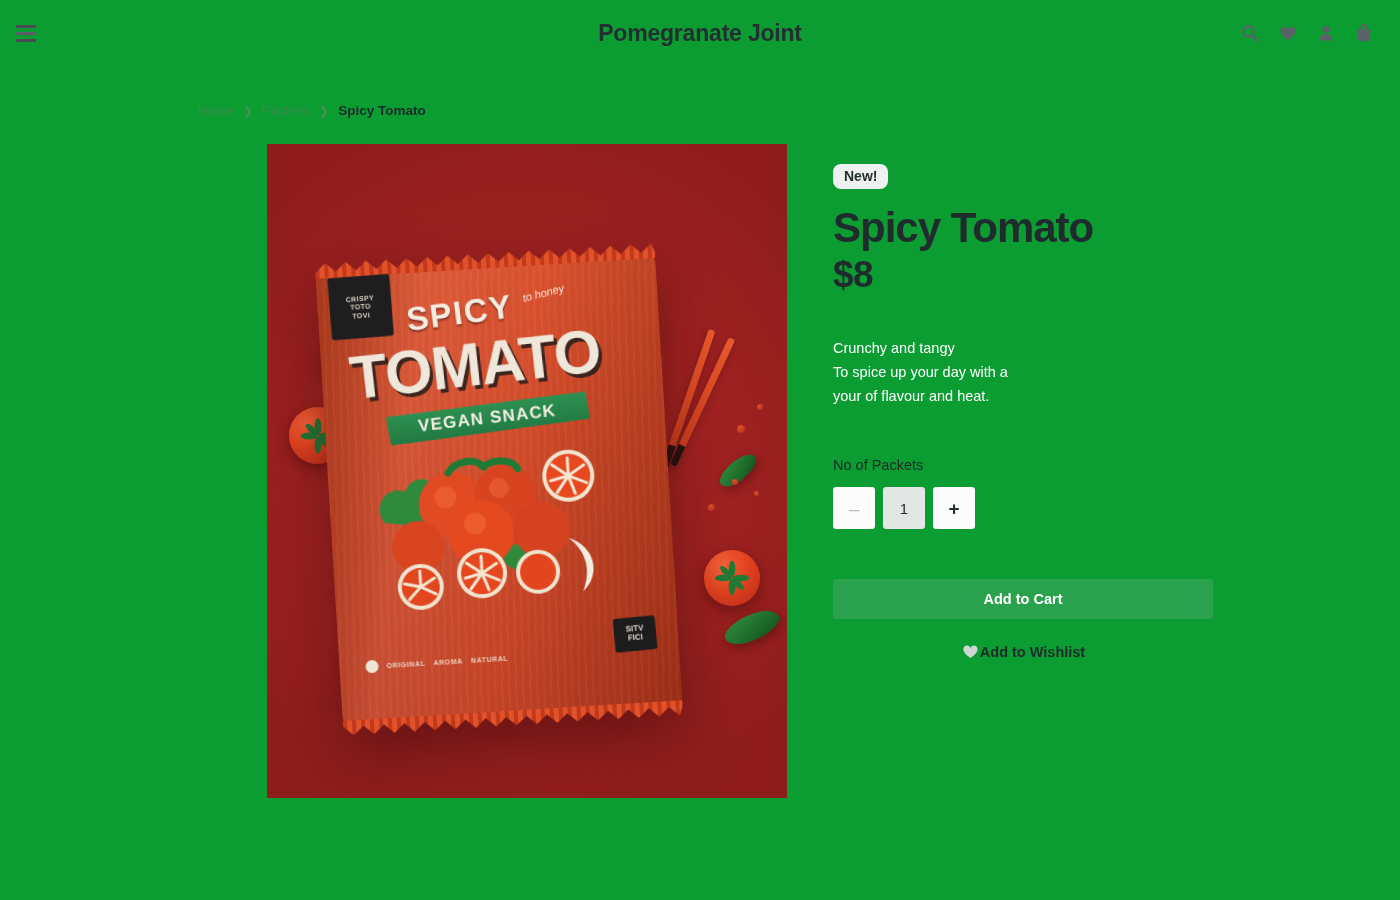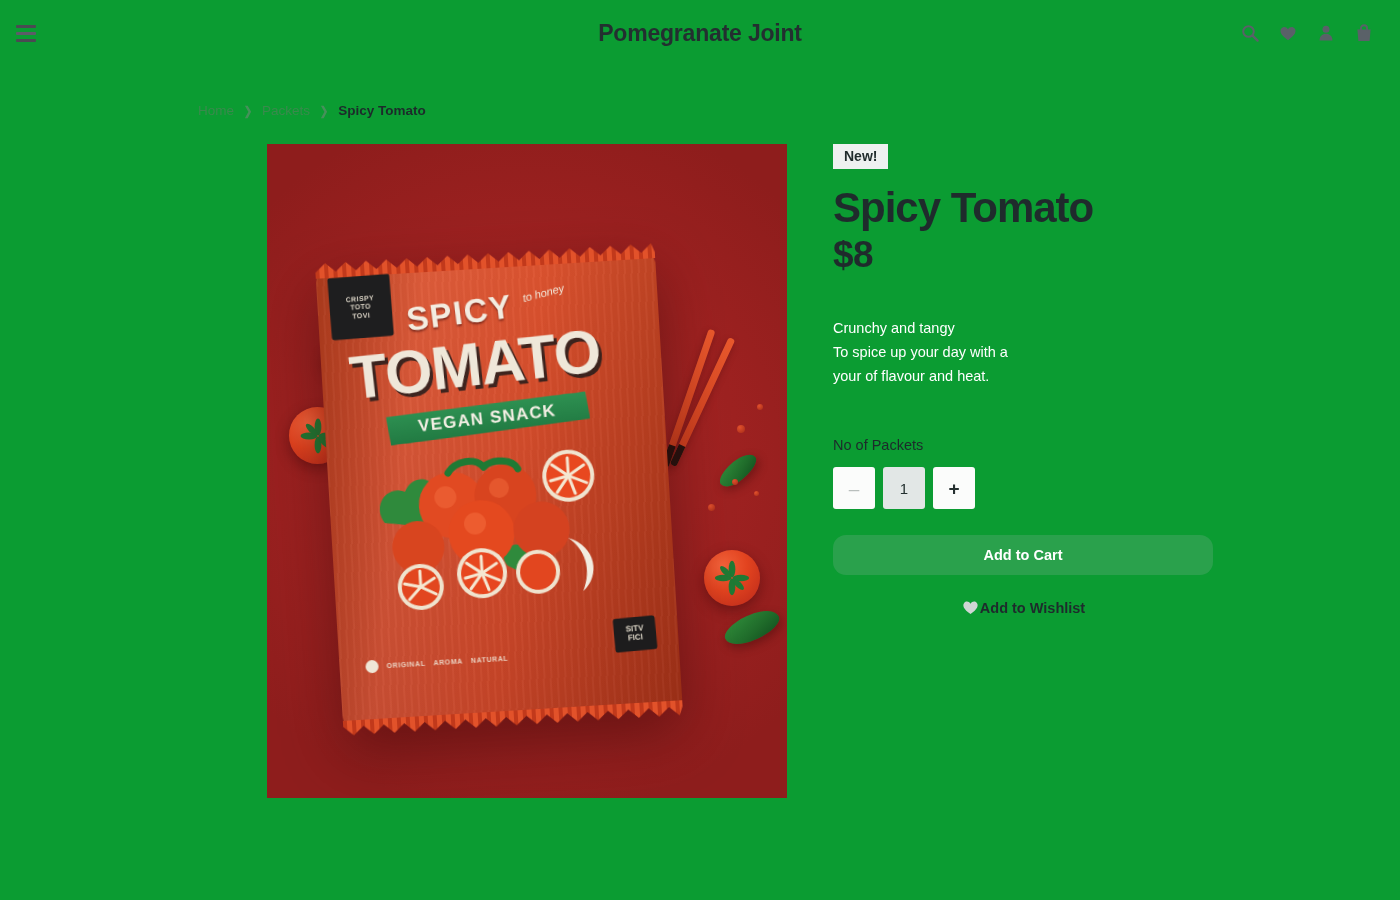--- a/index.html
+++ b/index.html
@@ -329,22 +329,23 @@
     width: 380px;
   }
 
   .badge-new {
     display: inline-block;
     background: #eef1f0;
     color: #1f2b2b;
     font-size: 14px;
     font-weight: bold;
     padding: 5px 11px 6px;
-    border-radius: 0;
+    border-radius: 8px;
     line-height: 1;
+    margin-top: 20px;
   }
 
   .product-title {
     margin-top: 16px;
     font-size: 42px;
     font-weight: bold;
     letter-spacing: -1px;
     color: #1f2b2c;
     line-height: 1.08;
   }
@@ -397,28 +398,28 @@
     background: #e2e7e6;
     border: none;
     border-radius: 3px;
     text-align: center;
     font-size: 15px;
     color: #23302f;
     font-family: "Liberation Sans", sans-serif;
   }
 
   .btn-add-cart {
-    margin-top: 26px;
+    margin-top: 50px;
     display: block;
     width: 380px;
     height: 40px;
     background: #2aa14c;
     color: #ffffff;
     border: none;
-    border-radius: 13px;
+    border-radius: 3px;
     font-size: 14.5px;
     font-weight: bold;
     cursor: pointer;
     font-family: "Liberation Sans", sans-serif;
   }
 
   .btn-wishlist {
     margin-top: 20px;
     width: 380px;
     height: 26px;

